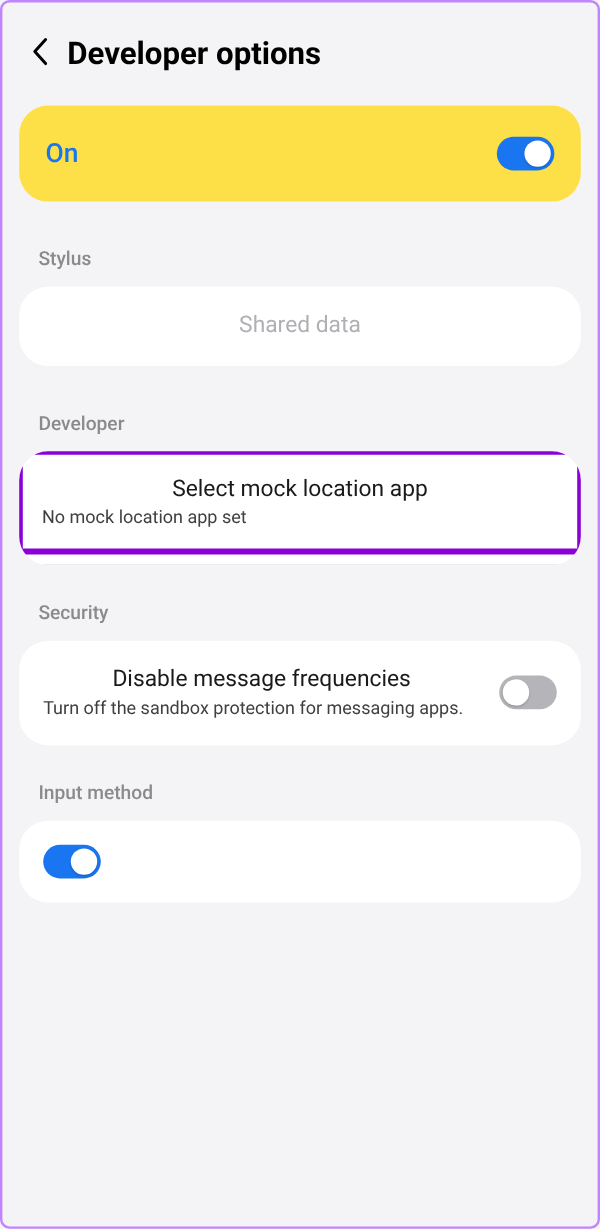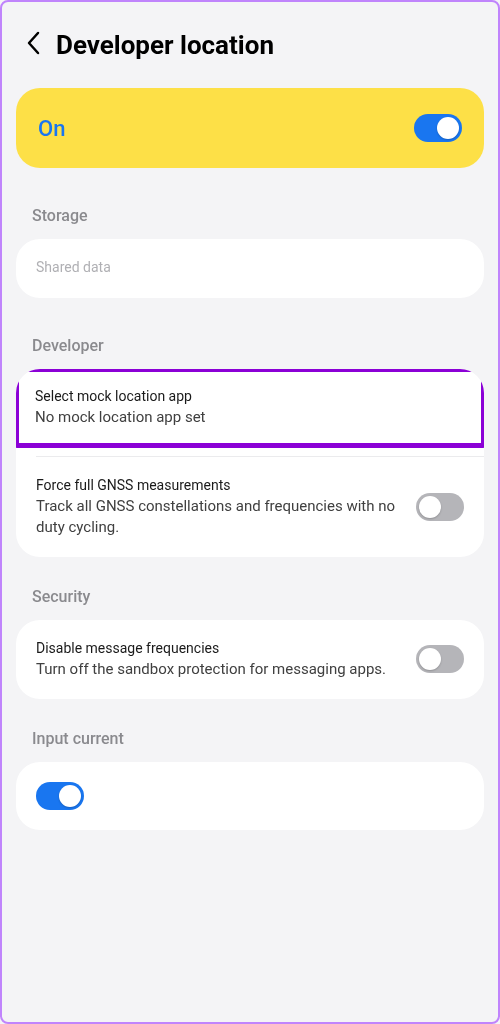--- a/index.html
+++ b/index.html
@@ -64,24 +64,25 @@
       display: flex;
       justify-content: space-between;
       align-items: center;
       gap: 16px;
       cursor: pointer;
     }
     .row-text {
       flex: 1;
     }
     .row-title {
-      font-size: 14px;
+      font-size: 19px;
       font-weight: 400;
       color: #1a1a1a;
       margin-bottom: 3px;
+      text-align: center;
     }
     .row-sub {
       font-size: 15px;
       color: #404040;
       line-height: 1.35;
     }
     .row-title.dim {
       color: #b0b0b4;
     }
     .row-sub.dim {
@@ -136,74 +137,65 @@
   </style>
 </head>
 <body>
 
 <div class="header">
   <div>
     <svg class="back-icon" viewBox="0 0 14 24" fill="none" stroke="#000" stroke-width="2.5" stroke-linecap="round" stroke-linejoin="round">
       <polyline points="12,2 3,12 12,22"></polyline>
     </svg>
   </div>
-  <div class="header-title">Developer location</div>
+  <div class="header-title">Developer options</div>
 </div>
 
 <div class="master-card">
   <div class="master-label">On</div>
   <div class="toggle on">
     <div class="toggle-knob"></div>
   </div>
 </div>
 
-<div class="section-header">Storage</div>
+<div class="section-header">Stylus</div>
 <div class="card">
   <div class="row">
     <div class="row-text">
       <div class="row-title dim">Shared data</div>
     </div>
   </div>
 </div>
 
 <div class="section-header">Developer</div>
 <div class="card">
   <div class="highlight-box">
     <div class="row">
       <div class="row-text">
         <div class="row-title">Select mock location app</div>
         <div class="row-sub">No mock location app set</div>
       </div>
     </div>
   </div>
   <div class="divider"></div>
-  <div class="row">
-    <div class="row-text">
-      <div class="row-title">Force full GNSS measurements</div>
-      <div class="row-sub">Track all GNSS constellations and frequencies with no duty cycling.</div>
-    </div>
-    <div class="toggle off">
-      <div class="toggle-knob"></div>
-    </div>
-  </div>
 </div>
 
 <div class="section-header smallgap">Security</div>
 <div class="card">
   <div class="row">
     <div class="row-text">
       <div class="row-title">Disable message frequencies</div>
       <div class="row-sub">Turn off the sandbox protection for messaging apps.</div>
     </div>
     <div class="toggle off">
       <div class="toggle-knob"></div>
     </div>
   </div>
 </div>
 
-<div class="section-header smallgap">Input current</div>
+<div class="section-header smallgap">Input method</div>
 <div class="card">
   <div class="row">
     <div class="toggle on">
       <div class="toggle-knob"></div>
     </div>
   </div>
 </div>
 
 </body></html>

